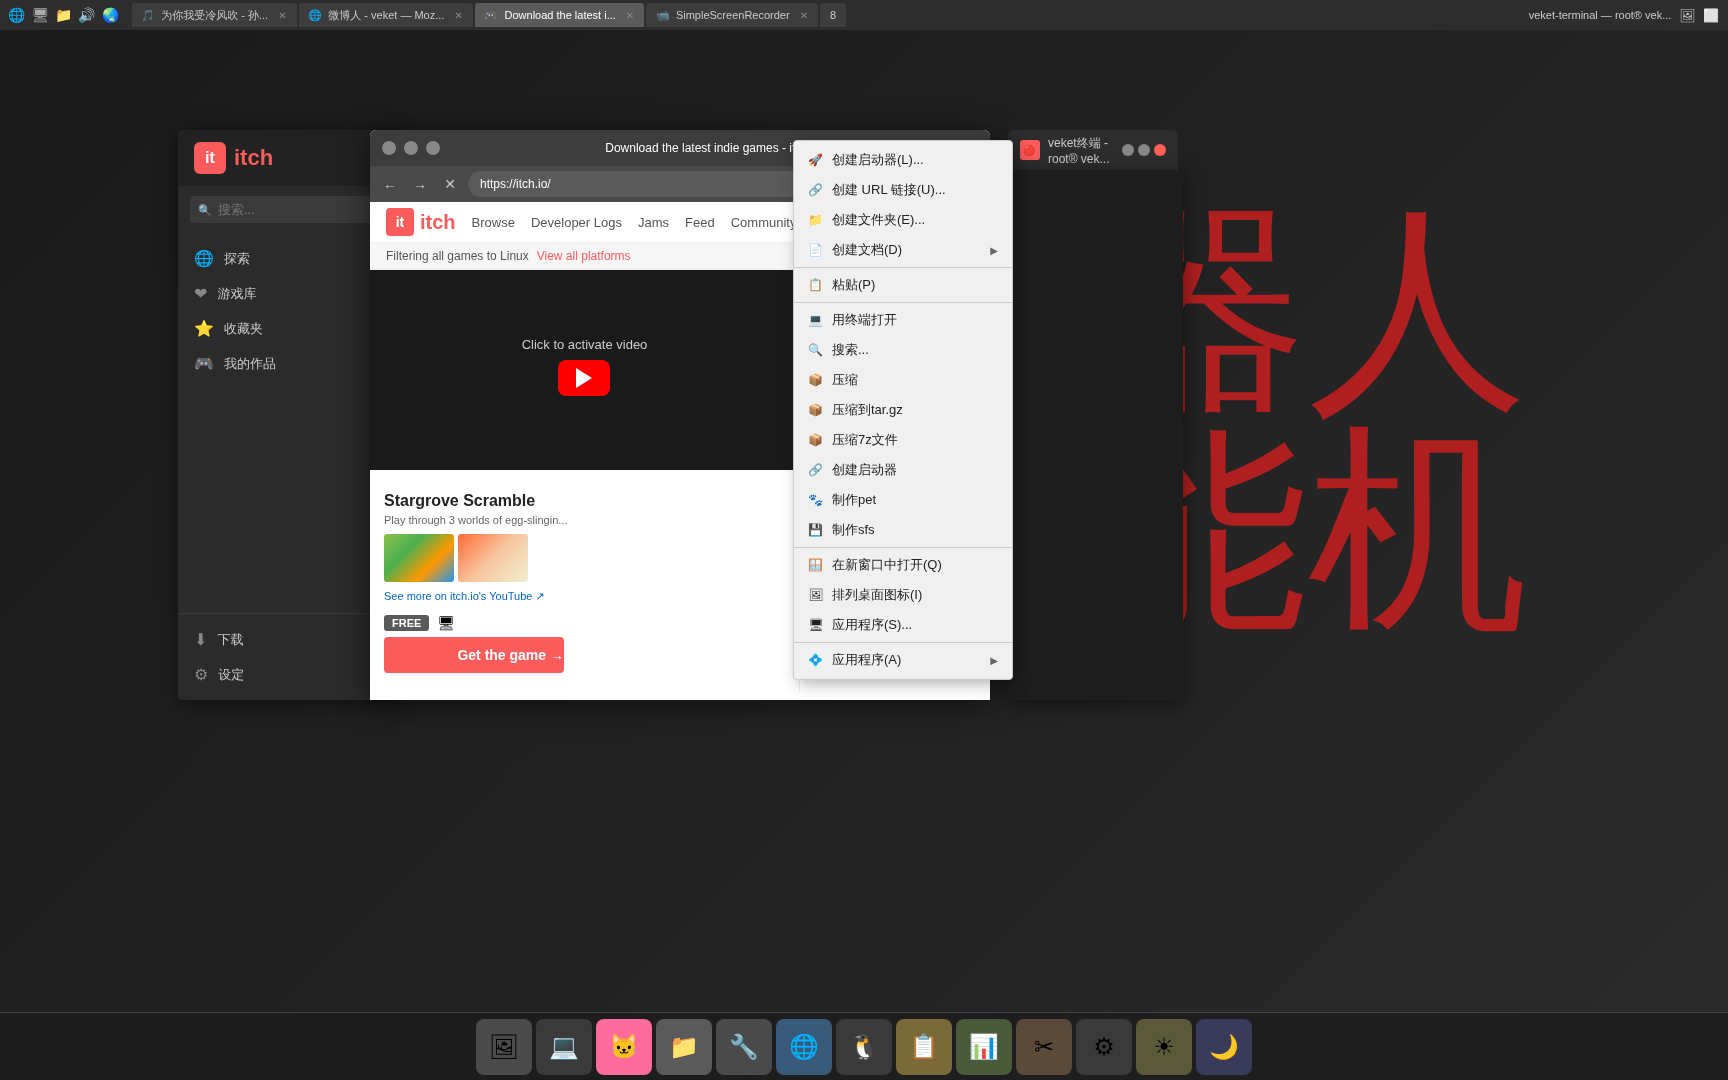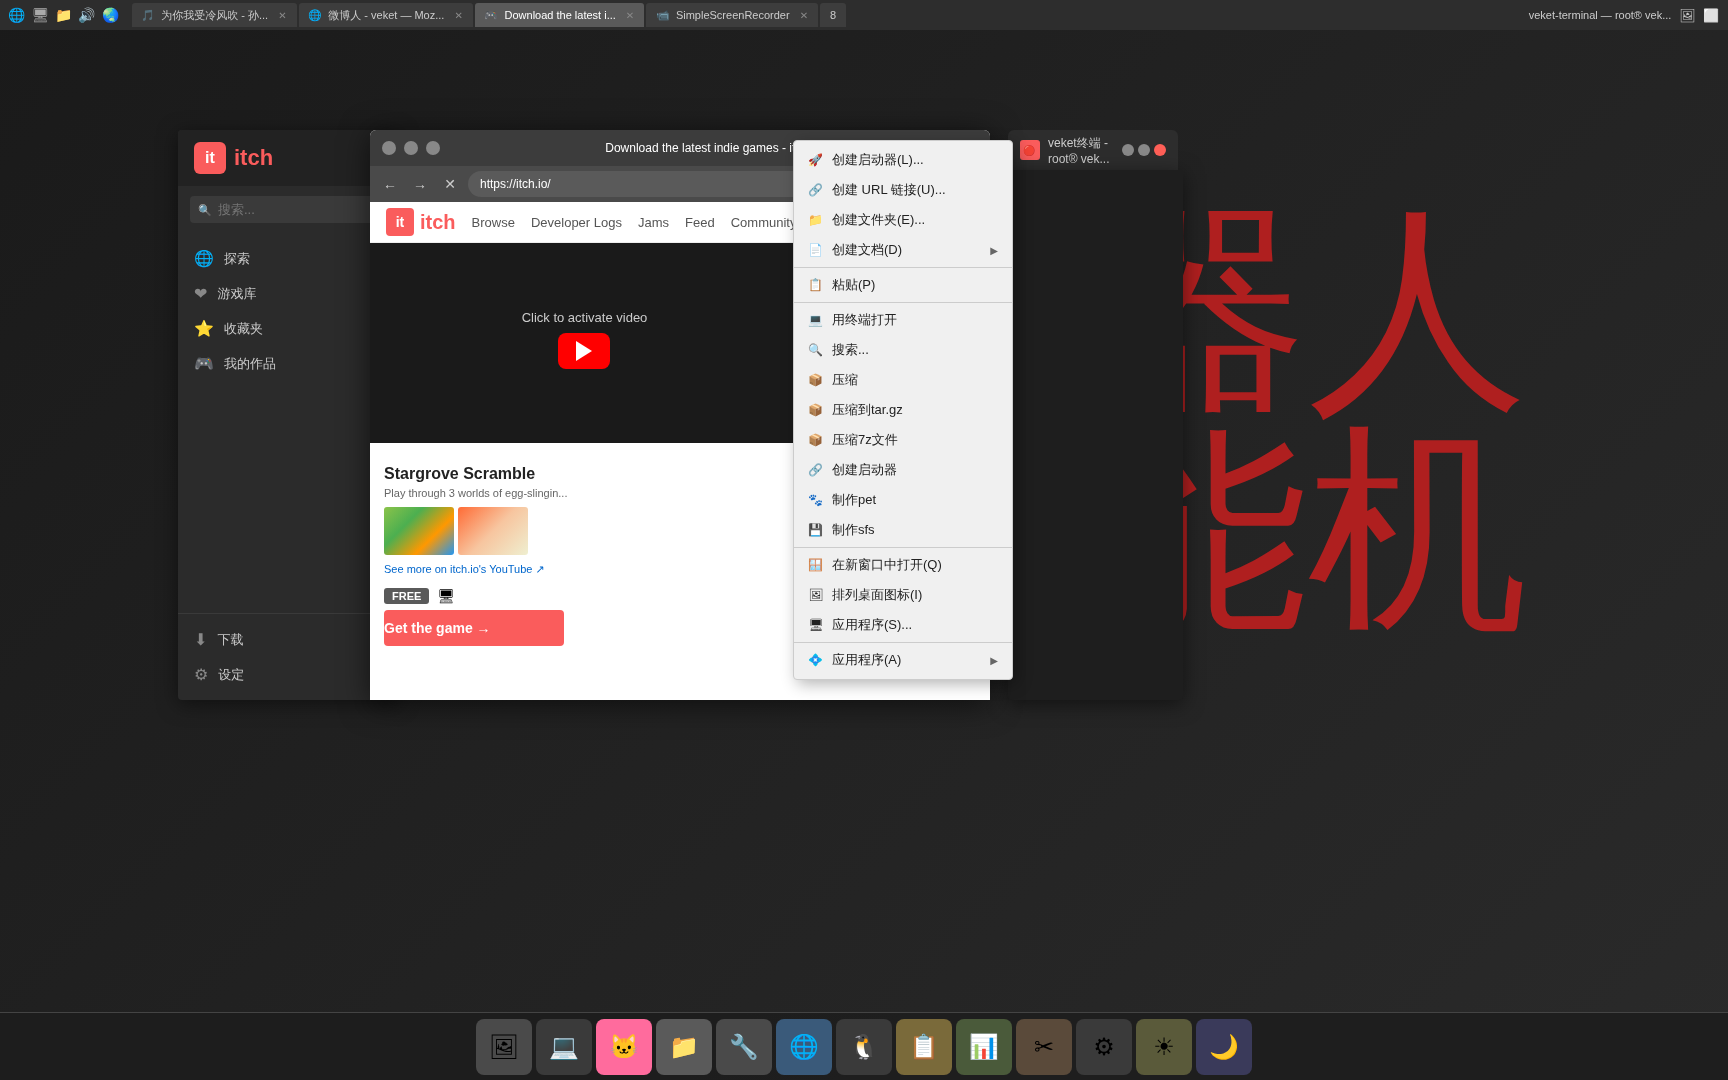--- a/index.html
+++ b/index.html
@@ -455,21 +455,21 @@
     .platform-icon {
       font-size: 14px;
     }
 
     .get-game-btn {
       display: block;
       width: 180px;
       padding: 10px 0;
       background: #fa5c5c;
       color: white;
-      text-align: left;
+      text-align: right;
       border-radius: 4px;
       font-size: 14px;
       font-weight: bold;
       cursor: pointer;
       text-decoration: none;
       border: none;
     }
 
     .featured-section {
       padding: 10px 14px;
@@ -785,20 +785,24 @@
           <a>Community</a>
         </nav>
         <div class="itch-site-right">
           <span style="font-size:16px;color:#555;cursor:pointer;">🔔</span>
           <div class="itch-user-avatar">v</div>
           <span>veket</span>
           <span style="cursor:pointer;color:#555;">▼</span>
         </div>
       </div>
 
+      <div class="filter-bar">
+        <span>Filtering all games to Linux</span>
+        <a>View all platforms</a>
+      </div>
 
       <div class="main-content">
 
         <div class="content-left">
 
           <div class="video-section">
             <div style="text-align:center;">
               <div style="color:#ccc;font-size:13px;margin-bottom:8px;">Click to activate video</div>
               <div class="video-play-btn"></div>
             </div>

